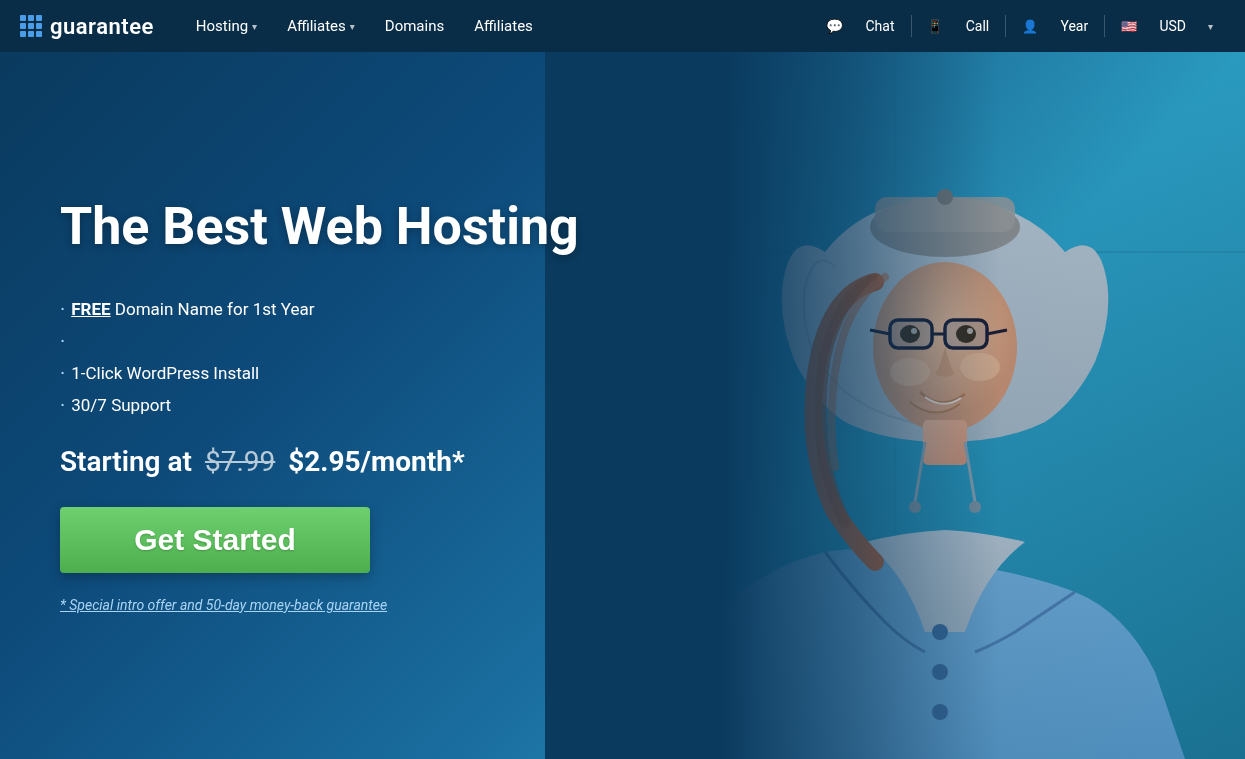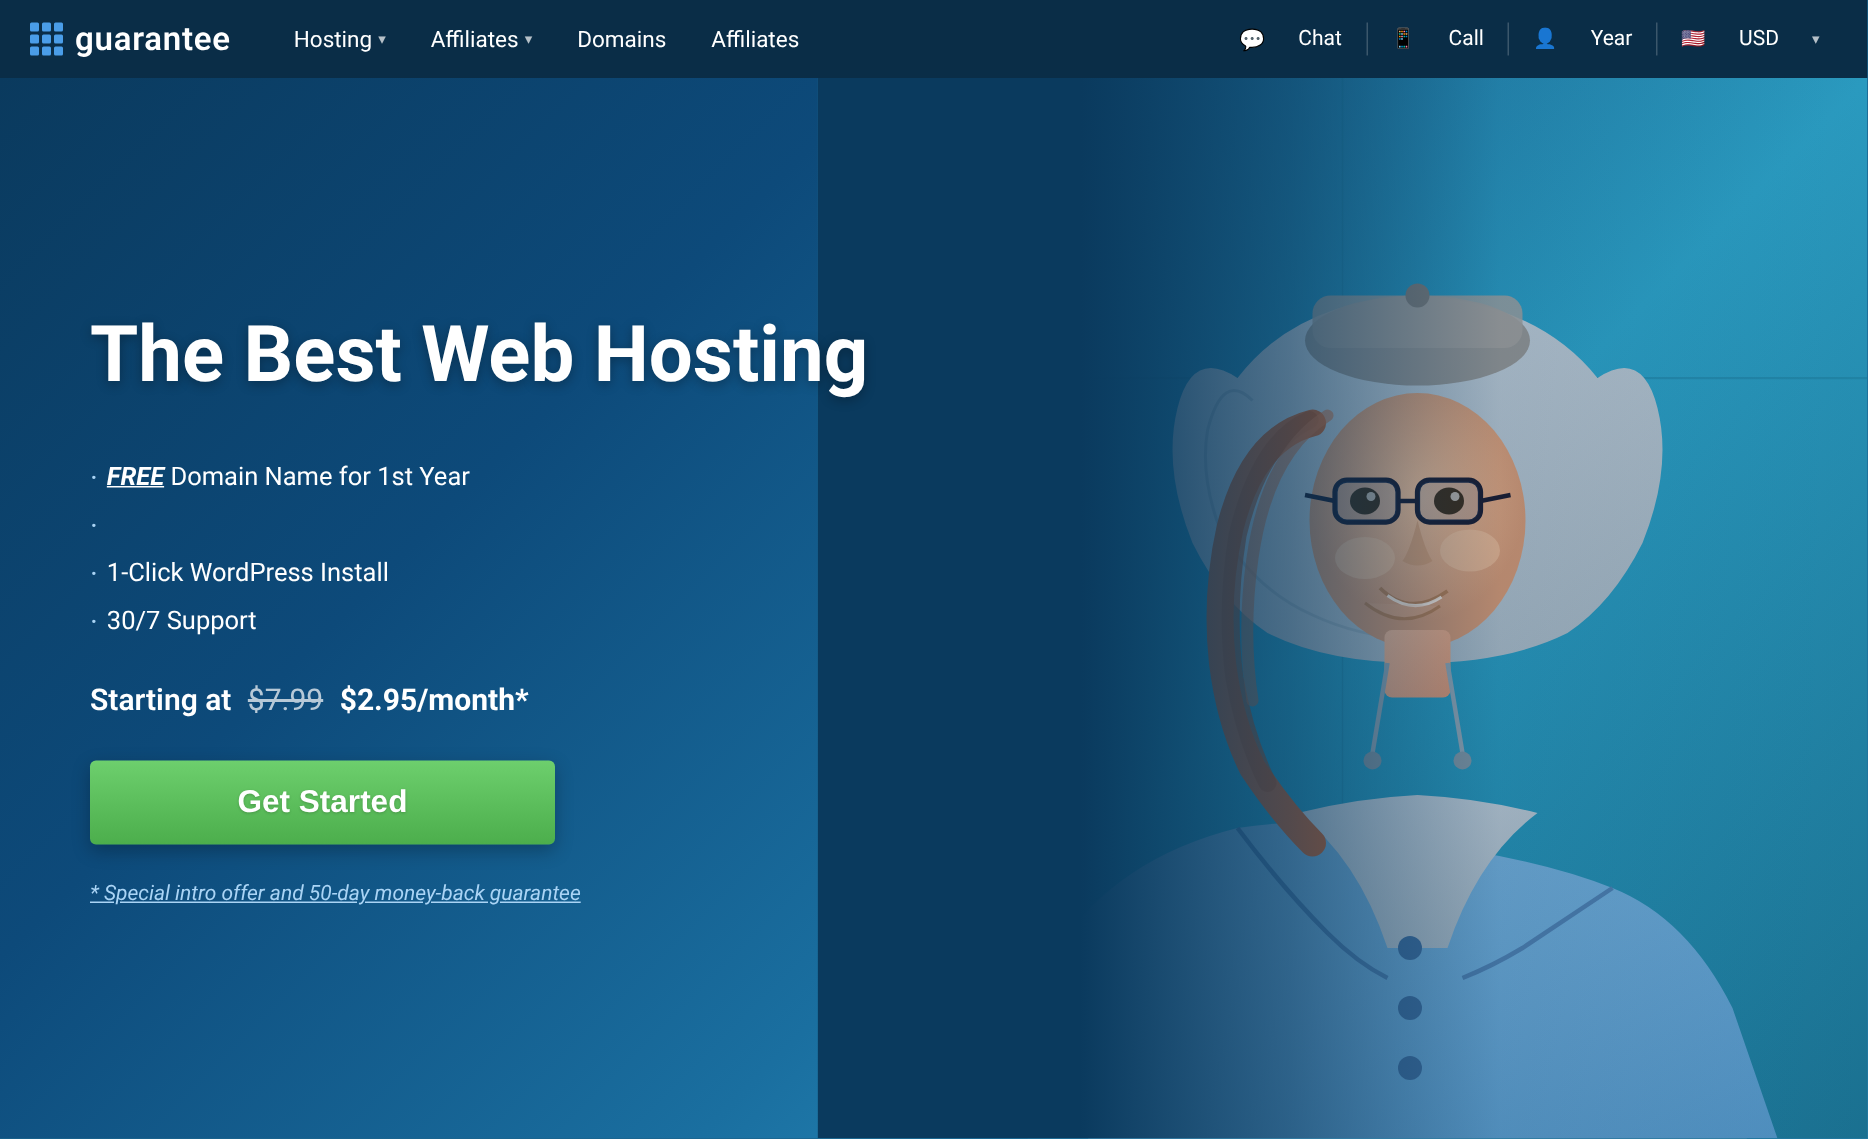--- a/index.html
+++ b/index.html
@@ -159,46 +159,45 @@
       align-items: center;
       gap: 6px;
     }
     .bullet {
       color: #aad4f5;
       font-size: 20px;
     }
     .free-underline {
       text-decoration: underline;
       font-weight: 700;
-      font-style: italic;
     }
 
     .pricing {
       color: #fff;
-      font-size: 20px;
+      font-size: 28px;
       font-weight: 600;
       margin-bottom: 29px;
     }
     .price-old {
       text-decoration: line-through;
       opacity: 0.7;
       font-weight: 400;
       margin: 0 6px;
     }
     .price-new {
       color: #fff;
       font-weight: 700;
     }
 
     .cta-button {
       display: inline-block;
       background: #5cb85c;
       background: linear-gradient(to bottom, #6dcf6d, #4cae4c);
       color: #fff;
-      font-size: 21px;
+      font-size: 30px;
       font-weight: 600;
       padding: 16px 68px;
       border-radius: 4px;
       cursor: pointer;
       border: none;
       text-shadow: 0 1px 2px rgba(0,0,0,0.2);
       box-shadow: 0 4px 12px rgba(0,0,0,0.25);
       margin-bottom: 22px;
       display: block;
       width: 310px;

